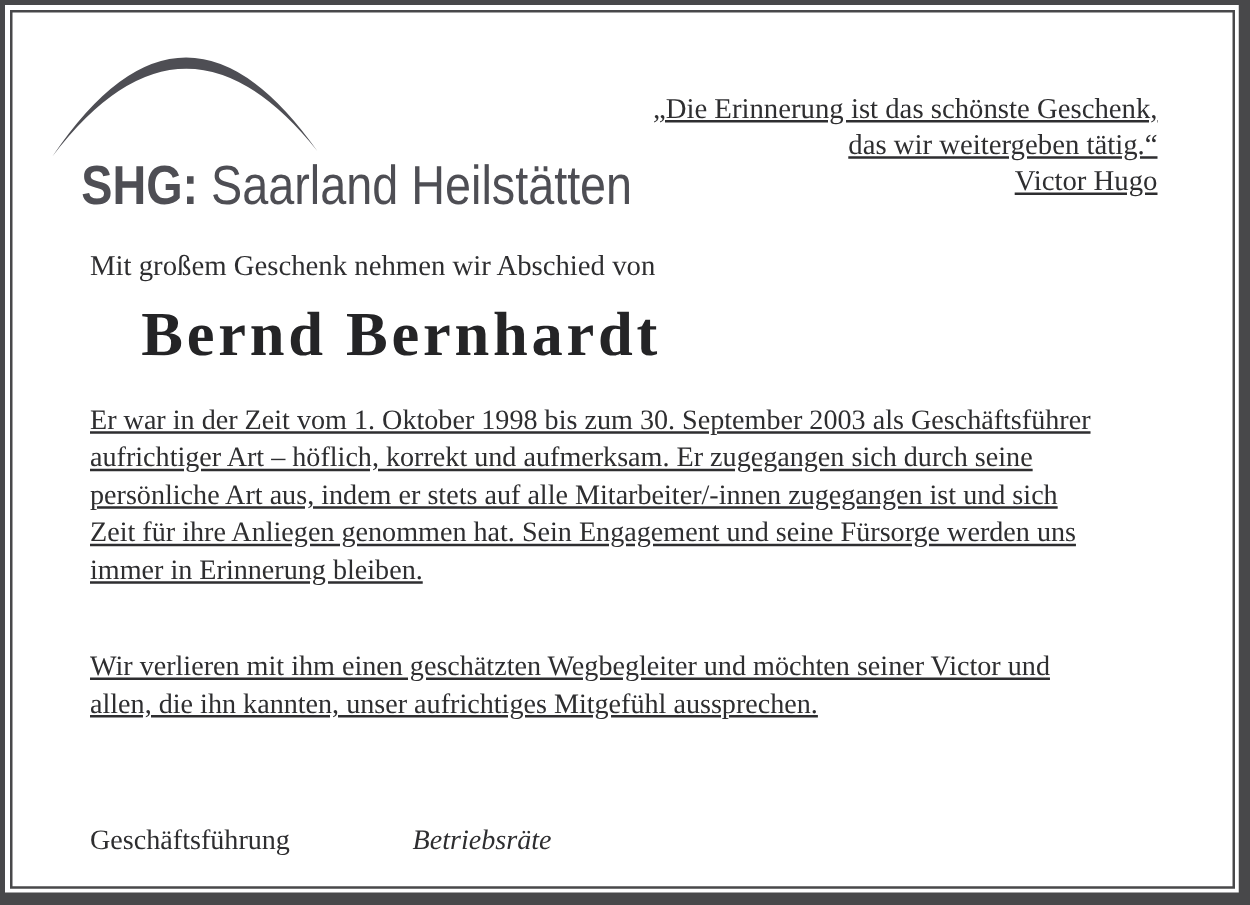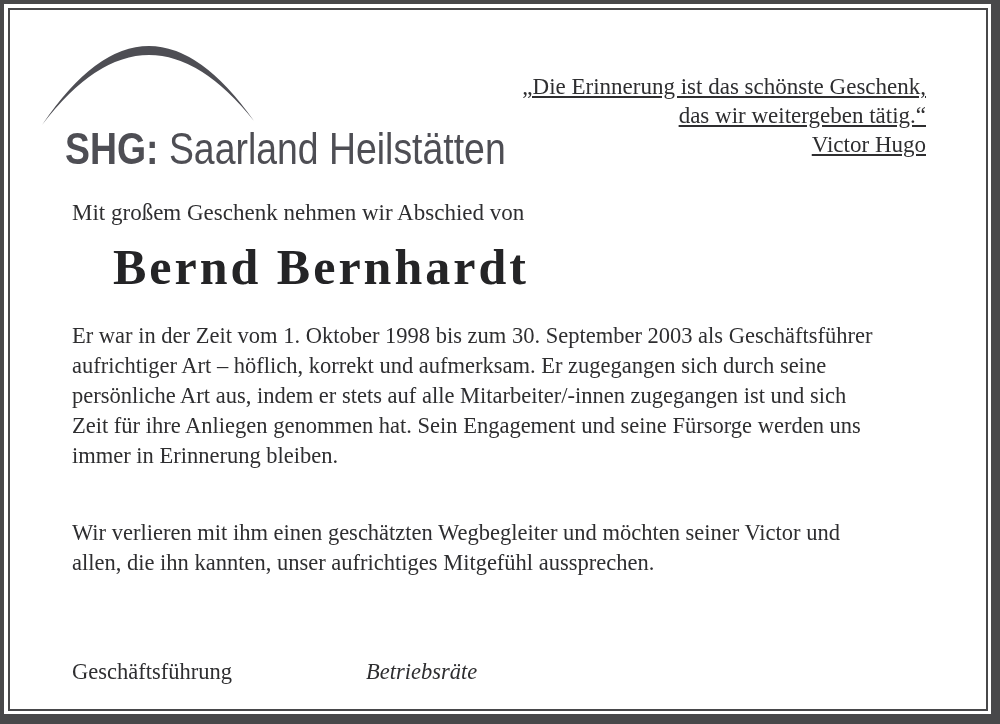--- a/index.html
+++ b/index.html
@@ -89,33 +89,33 @@
     color: #242426;
     white-space: nowrap;
     margin-left: 43px;
   }
   
   .para {
     position: absolute;
     left: 72px;
     font-size: 22.5px;
     line-height: 30px;
+    text-decoration: underline;
   }
   .para .line { white-space: nowrap; }
   #paragraph-1 { top: 321px; }
   #paragraph-2 { top: 518px; }
   
   .signatures {
     position: absolute;
     left: 72px;
     top: 657px;
     display: flex;
     font-size: 22.5px;
     line-height: 30px;
-    gap: 36px;
   }
   .signatures .sig-col-1 { width: 258px; }
   .signatures .sig-col-2 { width: 197px; font-style: italic; }
   .signatures .sig-col-3 { width: auto; }
 </style>
 </head>
 <body>
 
 <div id="canvas">
 

